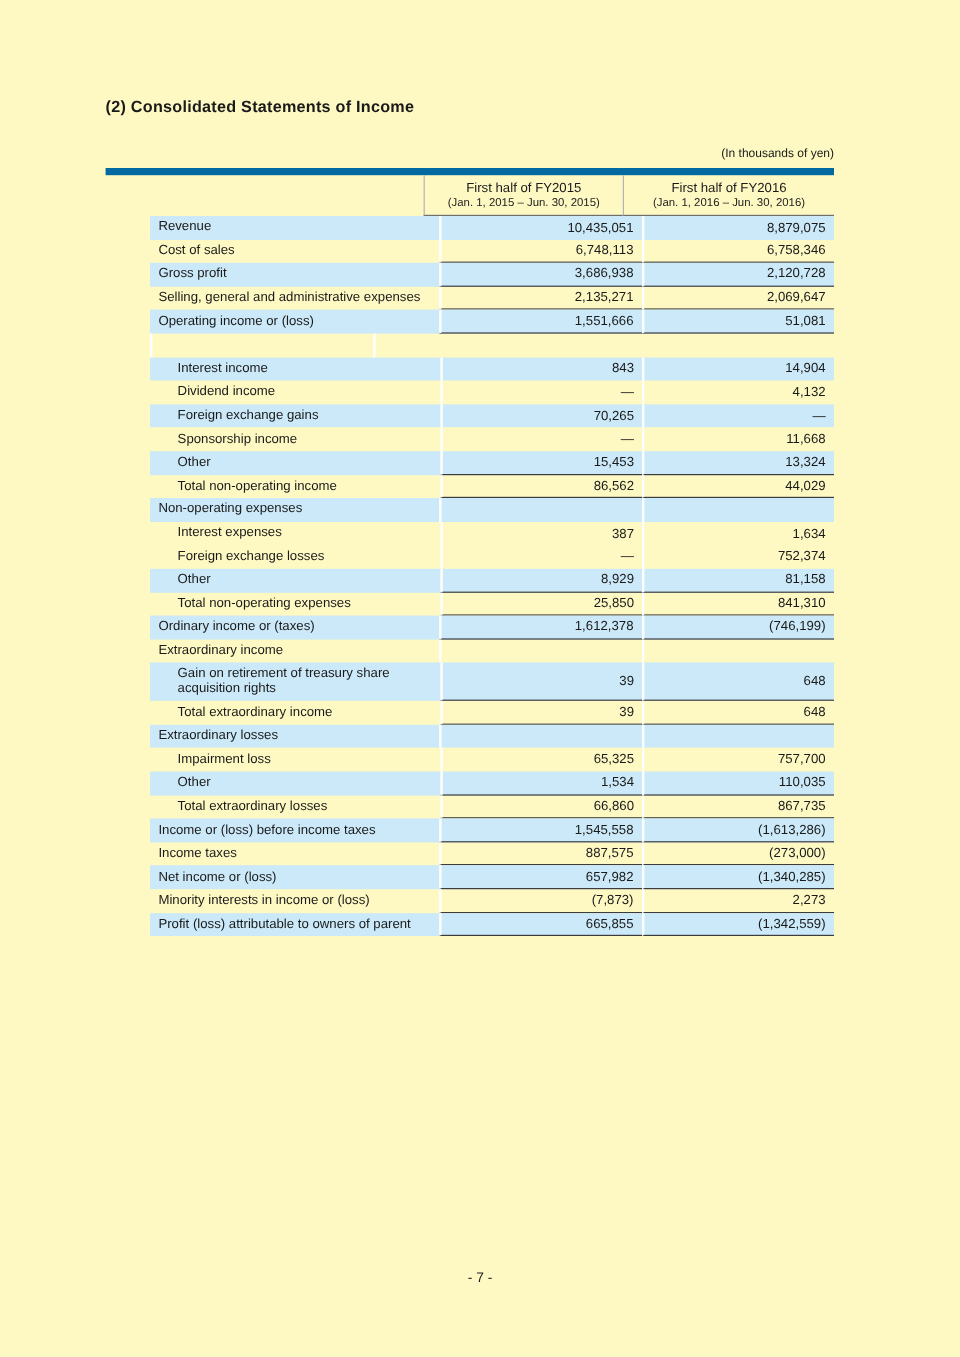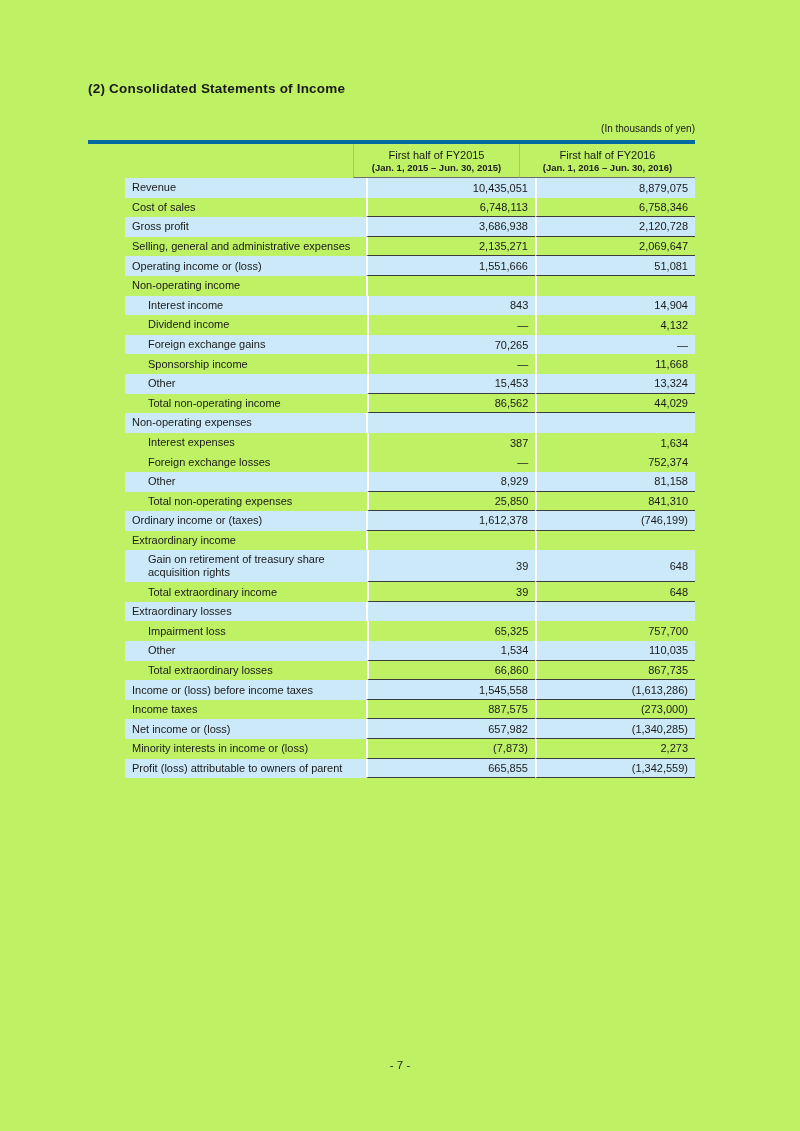--- a/index.html
+++ b/index.html
@@ -1,21 +1,21 @@
 <!DOCTYPE html>
 <html style="--row-highlight: #cbe9f8;"><head>
 <meta charset="utf-8">
 <style>
   * { margin: 0; padding: 0; box-sizing: border-box; }
   html, body { background: #e9e9e9; }
   .page {
     position: relative;
     width: 800px;
     height: 1131px;
-    background: #bef264;
+    background: #fef9c3;
     font-family: "Liberation Sans", sans-serif;
     color: #1a1a1a;
     margin: 0 auto;
     overflow: hidden;
   }
   .doc-title {
     position: absolute;
     left: 88px;
     top: 81px;
     font-size: 13.5px;
@@ -28,35 +28,35 @@
     top: 123px;
     width: 607px;
     text-align: right;
     font-size: 10px;
   }
   .income-table {
     position: absolute;
     left: 88px;
     top: 140px;
     width: 607px;
-    border-top: 4px solid #0369a1;
+    border-top: 6px solid #0369a1;
     font-size: 11px;
   }
   .header-row { display: flex; align-items: stretch; }
   .hdr-spacer { width: 265px; }
   .header-cell {
     text-align: center;
     padding: 4px 0 3px 0;
     border-bottom: 1.5px solid #6e6e6e;
     border-left: 1px solid #b3b3b3;
   }
   .header-cell.col1 { width: 166px; }
   .header-cell.col2 { width: 176px; }
   .col-title { font-size: 11px; line-height: 14px; }
-  .col-sub   { font-size: 9.5px; line-height: 12px; color: #222; font-weight: bold; }
+  .col-sub   { font-size: 9.5px; line-height: 12px; color: #222; }
 
   .row { display: flex; align-items: stretch; min-height: 19.6px; padding-left: 37px; }
   .cell { display: flex; align-items: center; }
   .label-cell {
     width: 265px;
     padding: 3px 4px 3px 7px;
     line-height: 13px;
   }
   .label-cell.indent-1 { padding-left: 23px; }
   .num-cell {
@@ -120,21 +120,20 @@
           <div class="cell label-cell indent-0">Selling, general and administrative expenses</div>
           <div class="cell num-cell col1">2,135,271</div>
           <div class="cell num-cell col2">2,069,647</div>
         </div>
         <div class="row shaded rule">
           <div class="cell label-cell indent-0">Operating income or (loss)</div>
           <div class="cell num-cell col1">1,551,666</div>
           <div class="cell num-cell col2">51,081</div>
         </div>
         <div class="row">
-          <div class="cell label-cell indent-0">Non-operating income</div>
           <div class="cell num-cell col1"></div>
           <div class="cell num-cell col2"></div>
         </div>
         <div class="row shaded">
           <div class="cell label-cell indent-1">Interest income</div>
           <div class="cell num-cell col1">843</div>
           <div class="cell num-cell col2">14,904</div>
         </div>
         <div class="row">
           <div class="cell label-cell indent-1">Dividend income</div>

